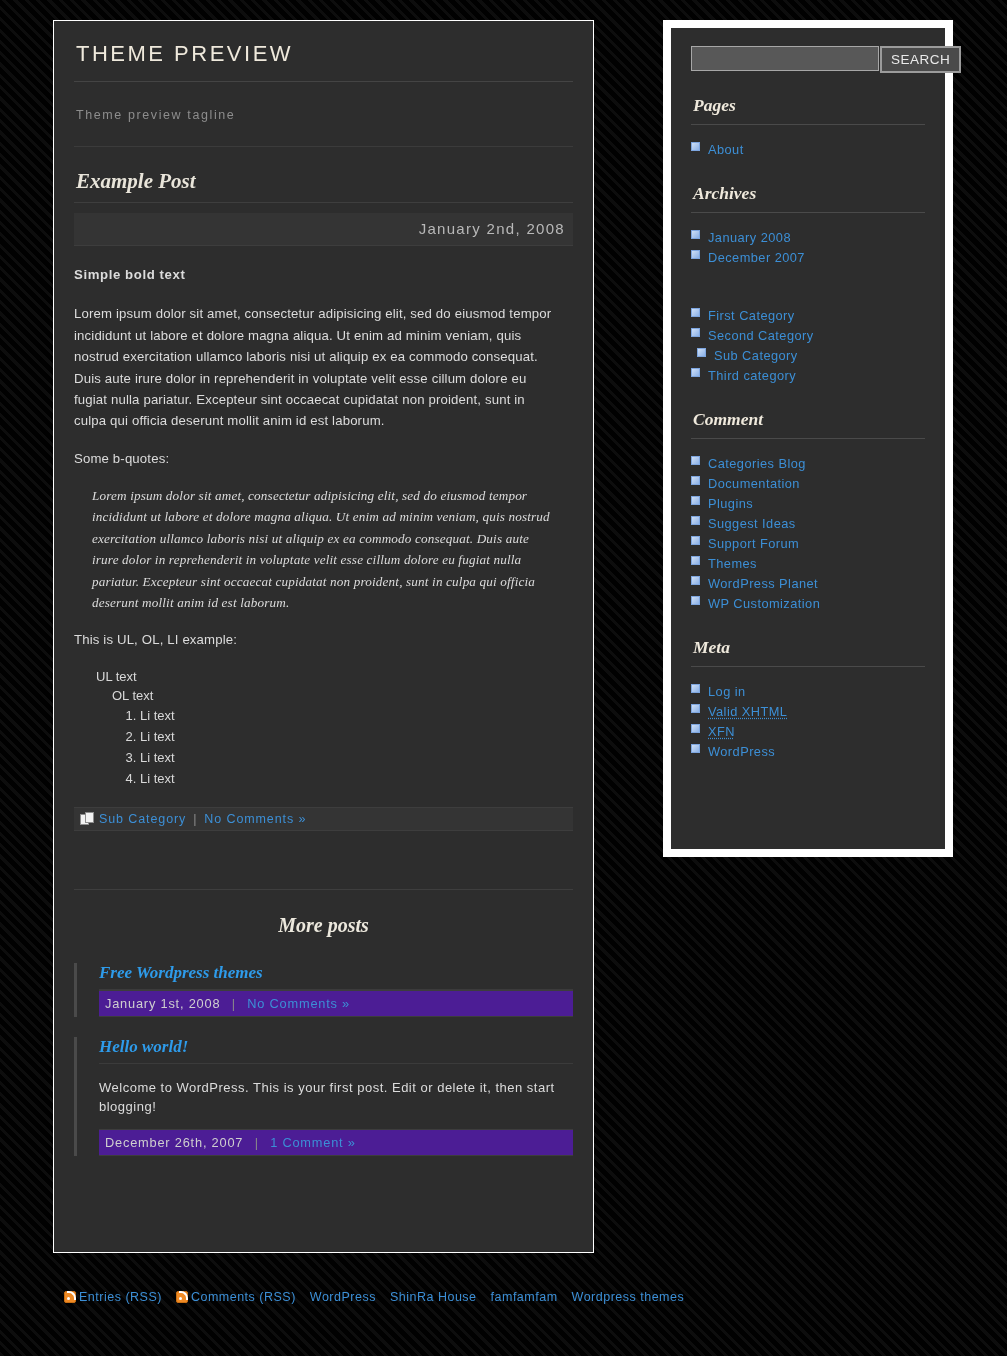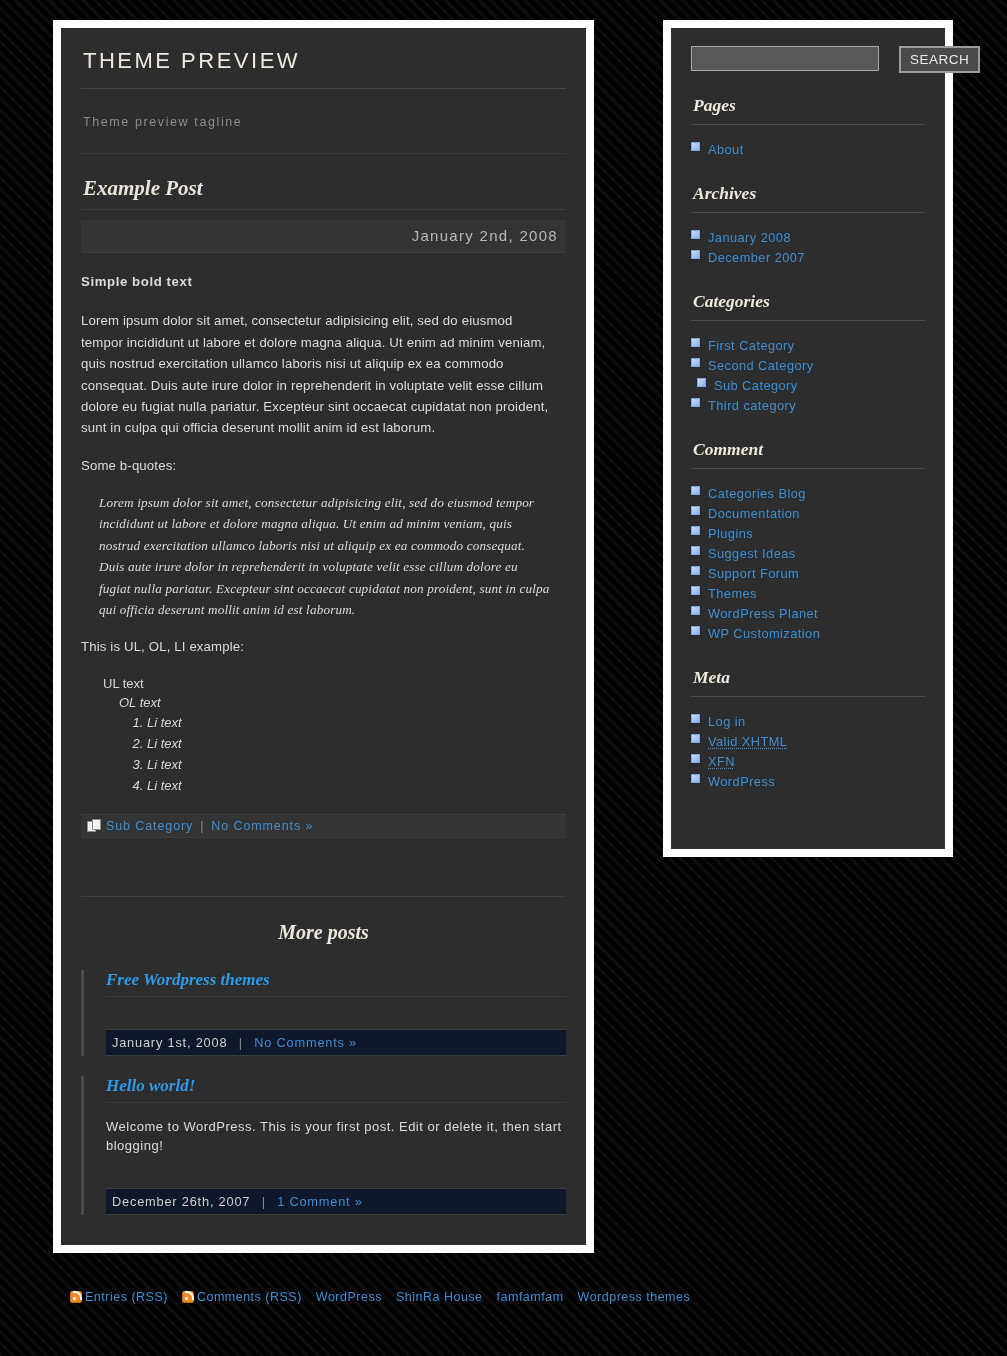--- a/index.html
+++ b/index.html
@@ -14,21 +14,21 @@
     font-size:13px;
     color:#d8d8d8;
     overflow:hidden;
     position:relative;
   }
 
   
   .frame { background:#ffffff; position:absolute; }
   .panel { background:#2d2d2d; }
 
-  #content-frame { left:53px; top:20px; width:541px; height:1233px; padding:8px; }
+  #content-frame { left:53px; top:20px; width:541px; height:1233px; padding:1px; }
   #content-panel { width:100%; height:100%; padding:20px 20px 0 20px; }
 
   #sidebar-frame { left:663px; top:20px; width:290px; height:837px; padding:8px; }
   #sidebar-panel { width:100%; height:100%; padding:18px 20px 10px 20px; }
 
   
   .blog-title {
     font-size:22px; letter-spacing:2.5px; color:#efe9dc;
     font-weight:400; margin:0 0 12px 0; padding:0 0 14px 2px;
     border-bottom:1px solid #444;
@@ -91,27 +91,27 @@
   .mini-post { border-left:3px solid #4a4a4a; padding-left:22px; margin-bottom:20px; }
   .mini-post h3 {
     margin:0; padding:0 0 6px 0; border-bottom:1px solid #3b3b3b;
     font-family:"Liberation Serif", serif; font-style:italic; font-weight:700;
     font-size:17px;
   }
   .mini-post h3 a { color:#2e9bea; text-decoration:none; }
   .mini-post .excerpt { margin:14px 0 12px 0; line-height:1.5; font-size:13px;
     letter-spacing:.5px; color:#dcdcdc; }
   .mini-meta {
-    background:#0f172a; border-top:1px solid #3d3d3d; border-bottom:1px solid #3d3d3d;
-    padding:5px 6px; font-size:12.8px; letter-spacing:.8px; color:#cfcfcf;margin-top:32px;
+    background:#4c1d95; border-top:1px solid #3d3d3d; border-bottom:1px solid #3d3d3d;
+    padding:5px 6px; font-size:12.8px; letter-spacing:.8px; color:#cfcfcf;
   }
   .mini-meta a { color:#3c8fd6; text-decoration:none; }
 
   
-  .search-row { display:flex; gap:20px; margin-bottom:22px; }
+  .search-row { display:flex; gap:1px; margin-bottom:22px; }
   #search-input {
     flex:1; height:25px; background:#585858; border:1px solid #a7a7a7;
     color:#fff; font-family:inherit; font-size:13px; padding:0 5px; outline:none;
   }
   #search-submit {
     height:27px; background:#4a4a4a; border:2px solid #9b9b9b; color:#eaeaea;
     font-family:inherit; font-size:13.5px; letter-spacing:.5px; padding:0 9px;
     cursor:pointer;
   }
   .side-head {
@@ -122,21 +122,21 @@
   .side-list { list-style:none; margin:0; padding:14px 0 24px 0; }
   .side-list li { padding:2.5px 0 2.5px 0; display:flex; align-items:flex-start; }
   .sq {
     width:9px; height:9px; background:linear-gradient(135deg,#cfe0f7,#8ab0e6);
     border:1px solid #7ea6e0; margin-right:8px; flex:none; display:inline-block;
   }
   .side-link { color:#3c8fd6; text-decoration:none; font-size:12.8px; letter-spacing:.45px; }
   .side-link.abbr { text-decoration:underline dotted; text-underline-offset:2px; }
 
   
-  #footer { position:absolute; left:70px; top:1288px; width:700px;
+  #footer { position:absolute; left:64px; top:1288px; width:700px;
     font-size:12.5px; letter-spacing:.5px; line-height:1.55; }
   #footer a { color:#3c8fd6; text-decoration:none; margin-right:4px; }
   .rss-icon {
     display:inline-block; width:12px; height:12px; vertical-align:-2px;
     background:#f08a24; border:1px solid #c96f12; border-radius:2px;
     position:relative; margin-right:3px;
   }
   .rss-icon::before {
     content:""; position:absolute; left:2px; bottom:2px; width:3px; height:3px;
     background:#fff; border-radius:50%;
@@ -164,21 +164,21 @@
       <p class="bold-line">Simple bold text</p>
       <p>Lorem ipsum dolor sit amet, consectetur adipisicing elit, sed do eiusmod tempor incididunt ut labore et dolore magna aliqua. Ut enim ad minim veniam, quis nostrud exercitation ullamco laboris nisi ut aliquip ex ea commodo consequat. Duis aute irure dolor in reprehenderit in voluptate velit esse cillum dolore eu fugiat nulla pariatur. Excepteur sint occaecat cupidatat non proident, sunt in culpa qui officia deserunt mollit anim id est laborum.</p>
       <p>Some b-quotes:</p>
       <blockquote>
         <p>Lorem ipsum dolor sit amet, consectetur adipisicing elit, sed do eiusmod tempor incididunt ut labore et dolore magna aliqua. Ut enim ad minim veniam, quis nostrud exercitation ullamco laboris nisi ut aliquip ex ea commodo consequat. Duis aute irure dolor in reprehenderit in voluptate velit esse cillum dolore eu fugiat nulla pariatur. Excepteur sint occaecat cupidatat non proident, sunt in culpa qui officia deserunt mollit anim id est laborum.</p>
       </blockquote>
       <p>This is UL, OL, LI example:</p>
 
       <ul class="demo-ul">
         <li>UL text</li>
-        <li style="display:block;padding:0;font-style:italic;">
+        <li style="display:block;padding:0;">
           <ul class="demo-ul" style="margin-left:16px;">
             <li>OL text</li>
           </ul>
           <ol class="numbered">
             <li>Li text</li>
             <li>Li text</li>
             <li>Li text</li>
             <li>Li text</li>
           </ol>
         </li>
@@ -243,21 +243,20 @@
         <ul class="side-list">
           <li>
             <span class="sq"></span>
             <a href="#" class="side-link">January 2008</a>
           </li>
           <li>
             <span class="sq"></span>
             <a href="#" class="side-link">December 2007</a>
           </li>
         </ul>
-        <h2 class="side-head">Categories</h2>
         <ul class="side-list">
           <li>
             <span class="sq"></span>
             <a href="#" class="side-link">First Category</a>
           </li>
           <li>
             <span class="sq"></span>
             <a href="#" class="side-link">Second Category</a>
           </li>
           <li style="padding-left: 6px;">

